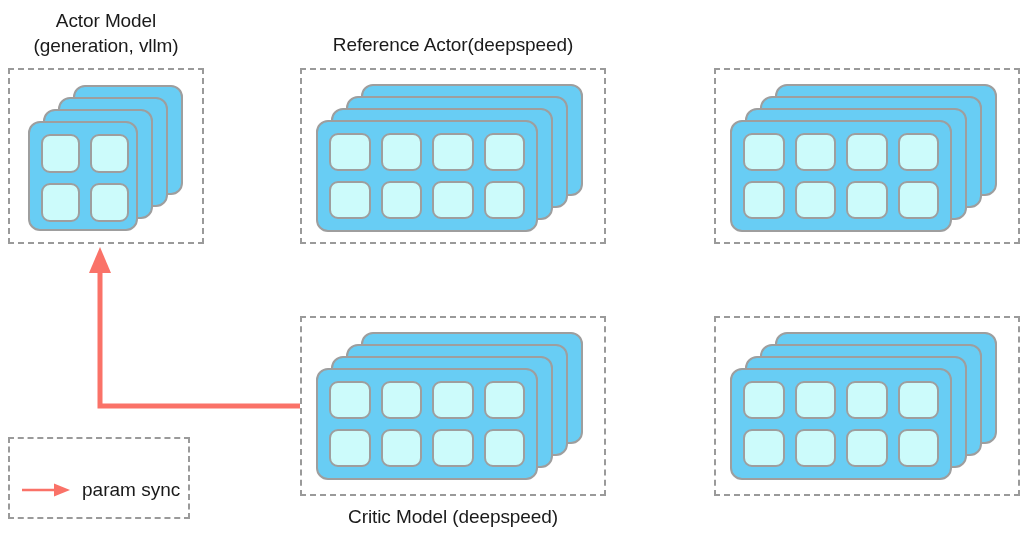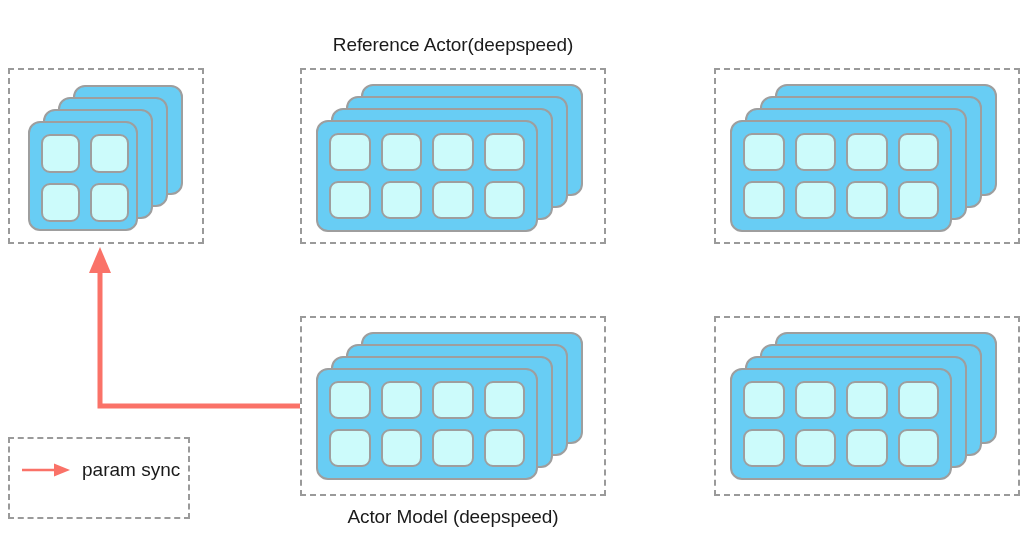--- a/index.html
+++ b/index.html
@@ -73,39 +73,42 @@
     pointer-events: none;
     overflow: visible;
   }
 
   
   .legend-box {
     position: absolute;
     border: 2px dashed #9a9a9a;
     box-sizing: border-box;
     display: flex;
+    align-items: flex-end;
   }
   .legend-row {
     display: flex;
     align-items: center;
     gap: 10px;
     padding: 0 0 16px 10px;
   }
   .legend-label {
     color: #1a1a1a;
     font-size: 19px;
     line-height: 22px;
     white-space: nowrap;
   }
 </style>
 </head>
 <body>
 
 <div id="canvas">
 
+  <div class="title" style="left:0px; top:8px; width:212px;">Actor Model
+(generation, vllm)</div>
 
   <div class="group-box" style="left:8px; top:68px; width:196px; height:176px;">
     <div class="stack">
       <div class="card" style="left:63px; top:15px; width:110px; height:110px;"></div>
       <div class="card" style="left:48px; top:27px; width:110px; height:110px;"></div>
       <div class="card" style="left:33px; top:39px; width:110px; height:110px;"></div>
       <div class="card" style="left:18px; top:51px; width:110px; height:110px;">
         <div class="card-grid" style="left:11px; top:11px; width:88px; height:88px;
                     grid-template-columns:repeat(2,1fr); grid-template-rows:repeat(2,1fr);">
           <div class="cell"></div>
@@ -176,21 +179,21 @@
           <div class="cell"></div>
           <div class="cell"></div>
           <div class="cell"></div>
           <div class="cell"></div>
           <div class="cell"></div>
         </div>
       </div>
     </div>
   </div>
 
-  <div class="title" style="left:300px; top:504px; width:306px;">Actor Model (deepspeed)</div>
+  <div class="title" style="left:300px; top:504px; width:306px;">Critic Model (deepspeed)</div>
 
   <div class="group-box" style="left:714px; top:316px; width:306px; height:180px;">
     <div class="stack">
       <div class="card" style="left:59px; top:14px; width:222px; height:112px;"></div>
       <div class="card" style="left:44px; top:26px; width:222px; height:112px;"></div>
       <div class="card" style="left:29px; top:38px; width:222px; height:112px;"></div>
       <div class="card" style="left:14px; top:50px; width:222px; height:112px;">
         <div class="card-grid" style="left:11px; top:11px; width:196px; height:86px;
                     grid-template-columns:repeat(4,1fr); grid-template-rows:repeat(2,1fr);">
           <div class="cell"></div>

